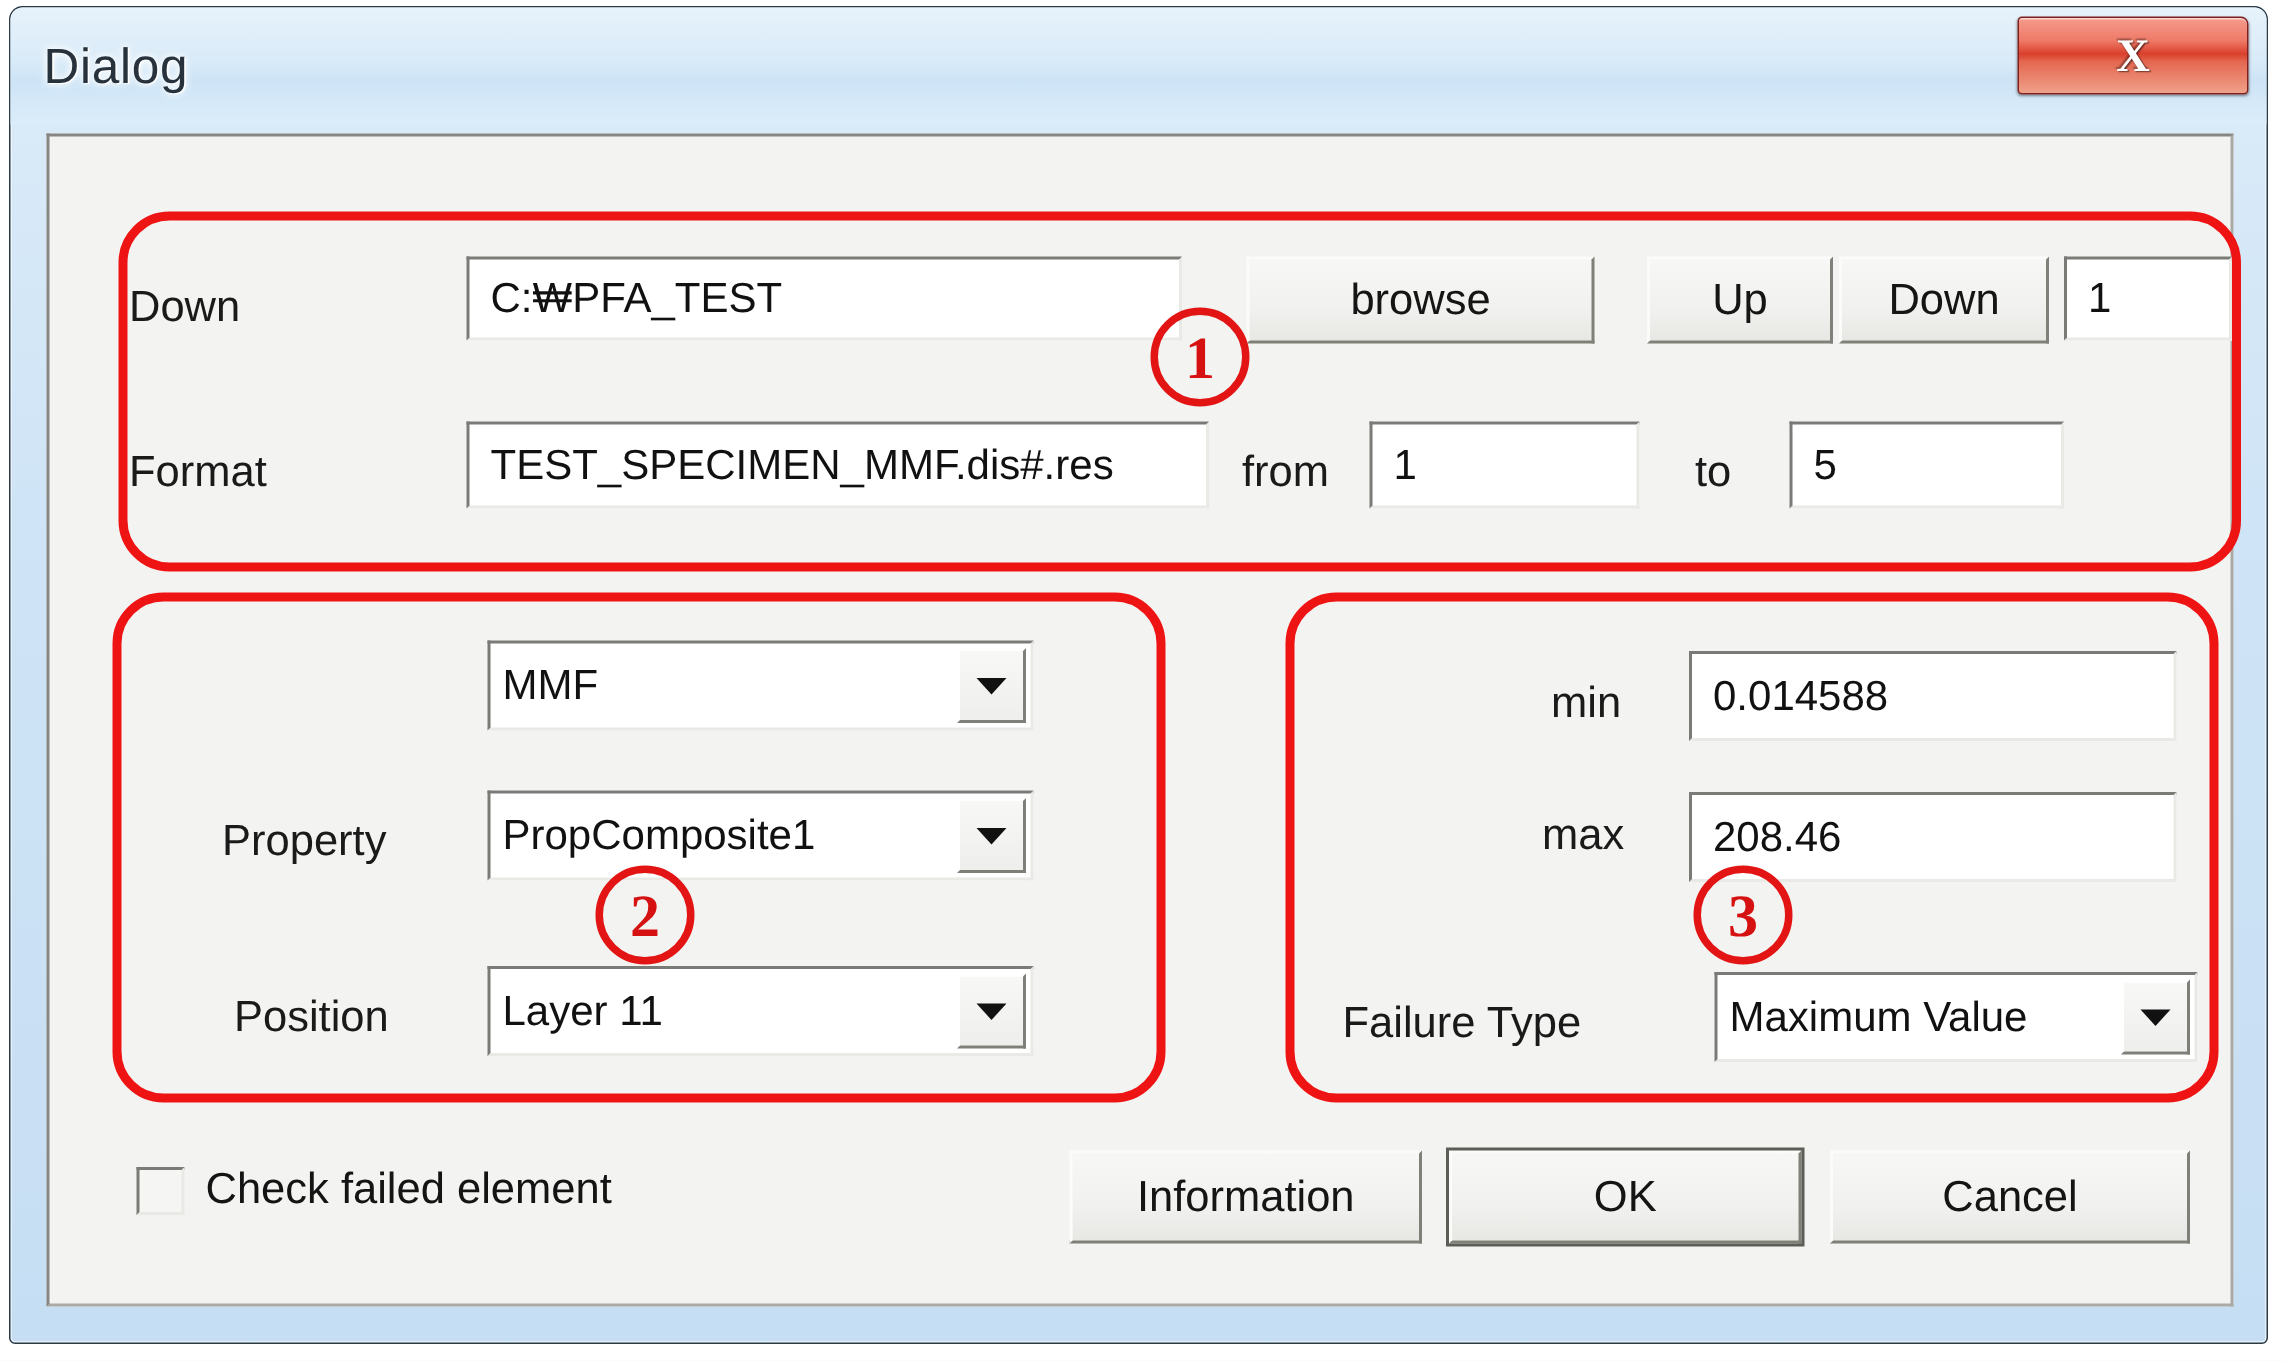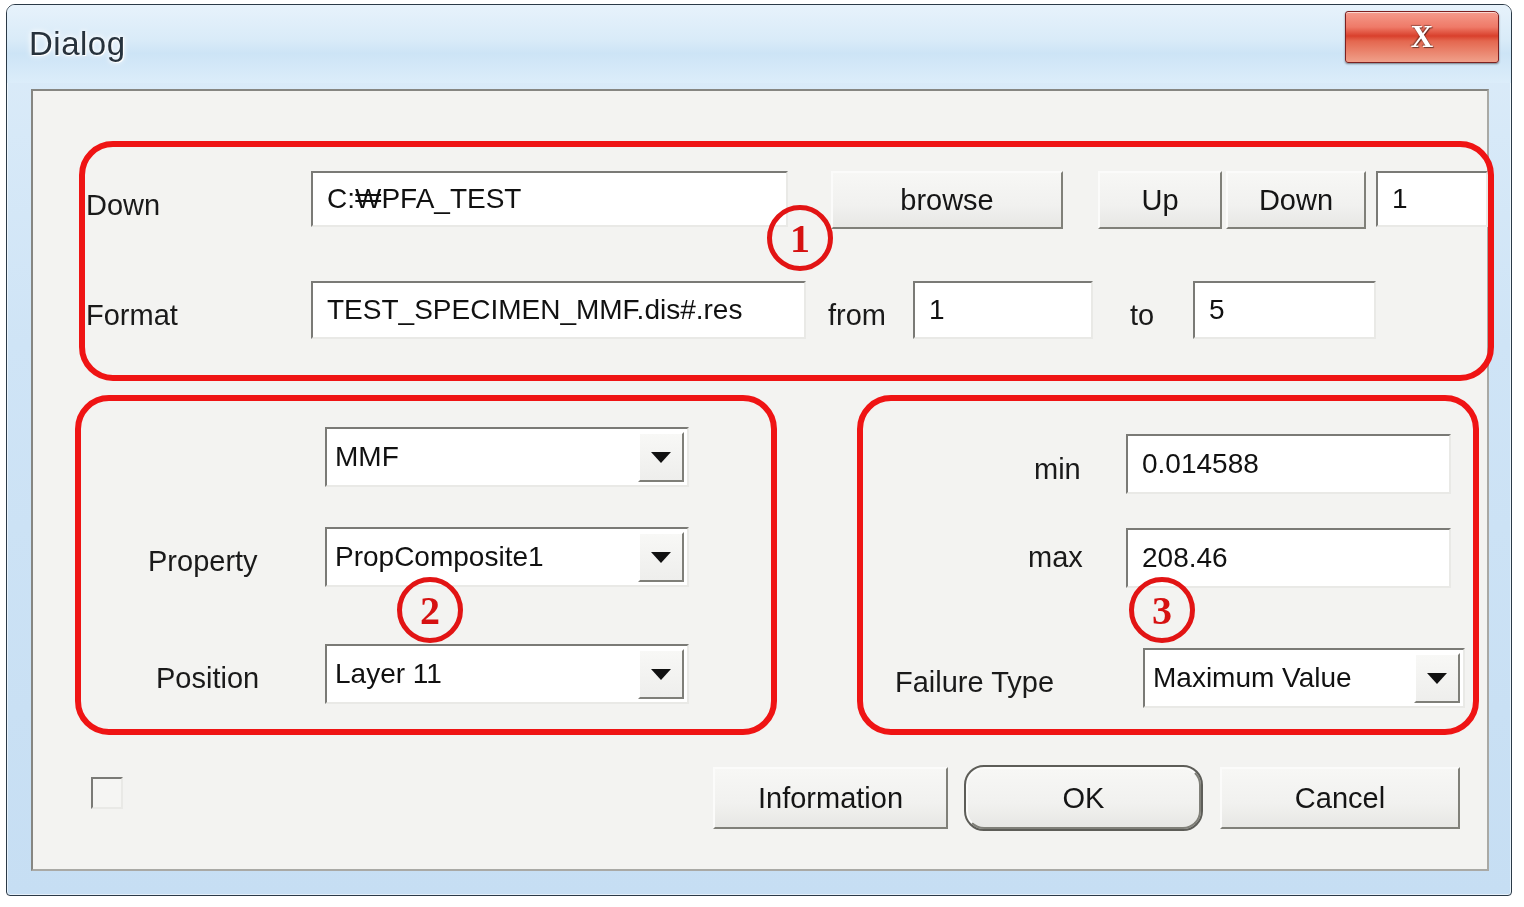--- a/index.html
+++ b/index.html
@@ -251,25 +251,26 @@
     <div class="textbox" style="left:1093px; top:437px; width:325px; height:60px;">208.46</div>
 
     <div class="label" style="left:862px; top:575px;">Failure Type</div>
     <div class="combo" style="left:1110px; top:557px; width:322px; height:60px;">
       <div class="val">Maximum Value</div>
       <div class="arrowbtn"></div>
     </div>
 
     <div class="checkbox-row" style="left:58px; top:686px;">
       <div class="box"></div>
+      <div class="cb-label">Check failed element</div>
     </div>
 
 
     <div class="button" style="left:680px; top:676px; width:235px; height:62px;">Information</div>
-    <div class="button default" style="left:933px; top:676px; width:235px; height:62px;border-radius:18px;">OK</div>
+    <div class="button default" style="left:933px; top:676px; width:235px; height:62px;">OK</div>
     <div class="button" style="left:1187px; top:676px; width:240px; height:62px;">Cancel</div>
 
   </div>
 
   <div class="annot-box" style="left:72px; top:136px; width:1415px; height:240px;"></div>
   <div class="annot-circle" style="left:760px; top:200px; width:66px; height:66px;">1</div>
 
   <div class="annot-box" style="left:68px; top:390px; width:702px; height:340px;"></div>
   <div class="annot-circle" style="left:390px; top:572px; width:66px; height:66px;">2</div>
 

